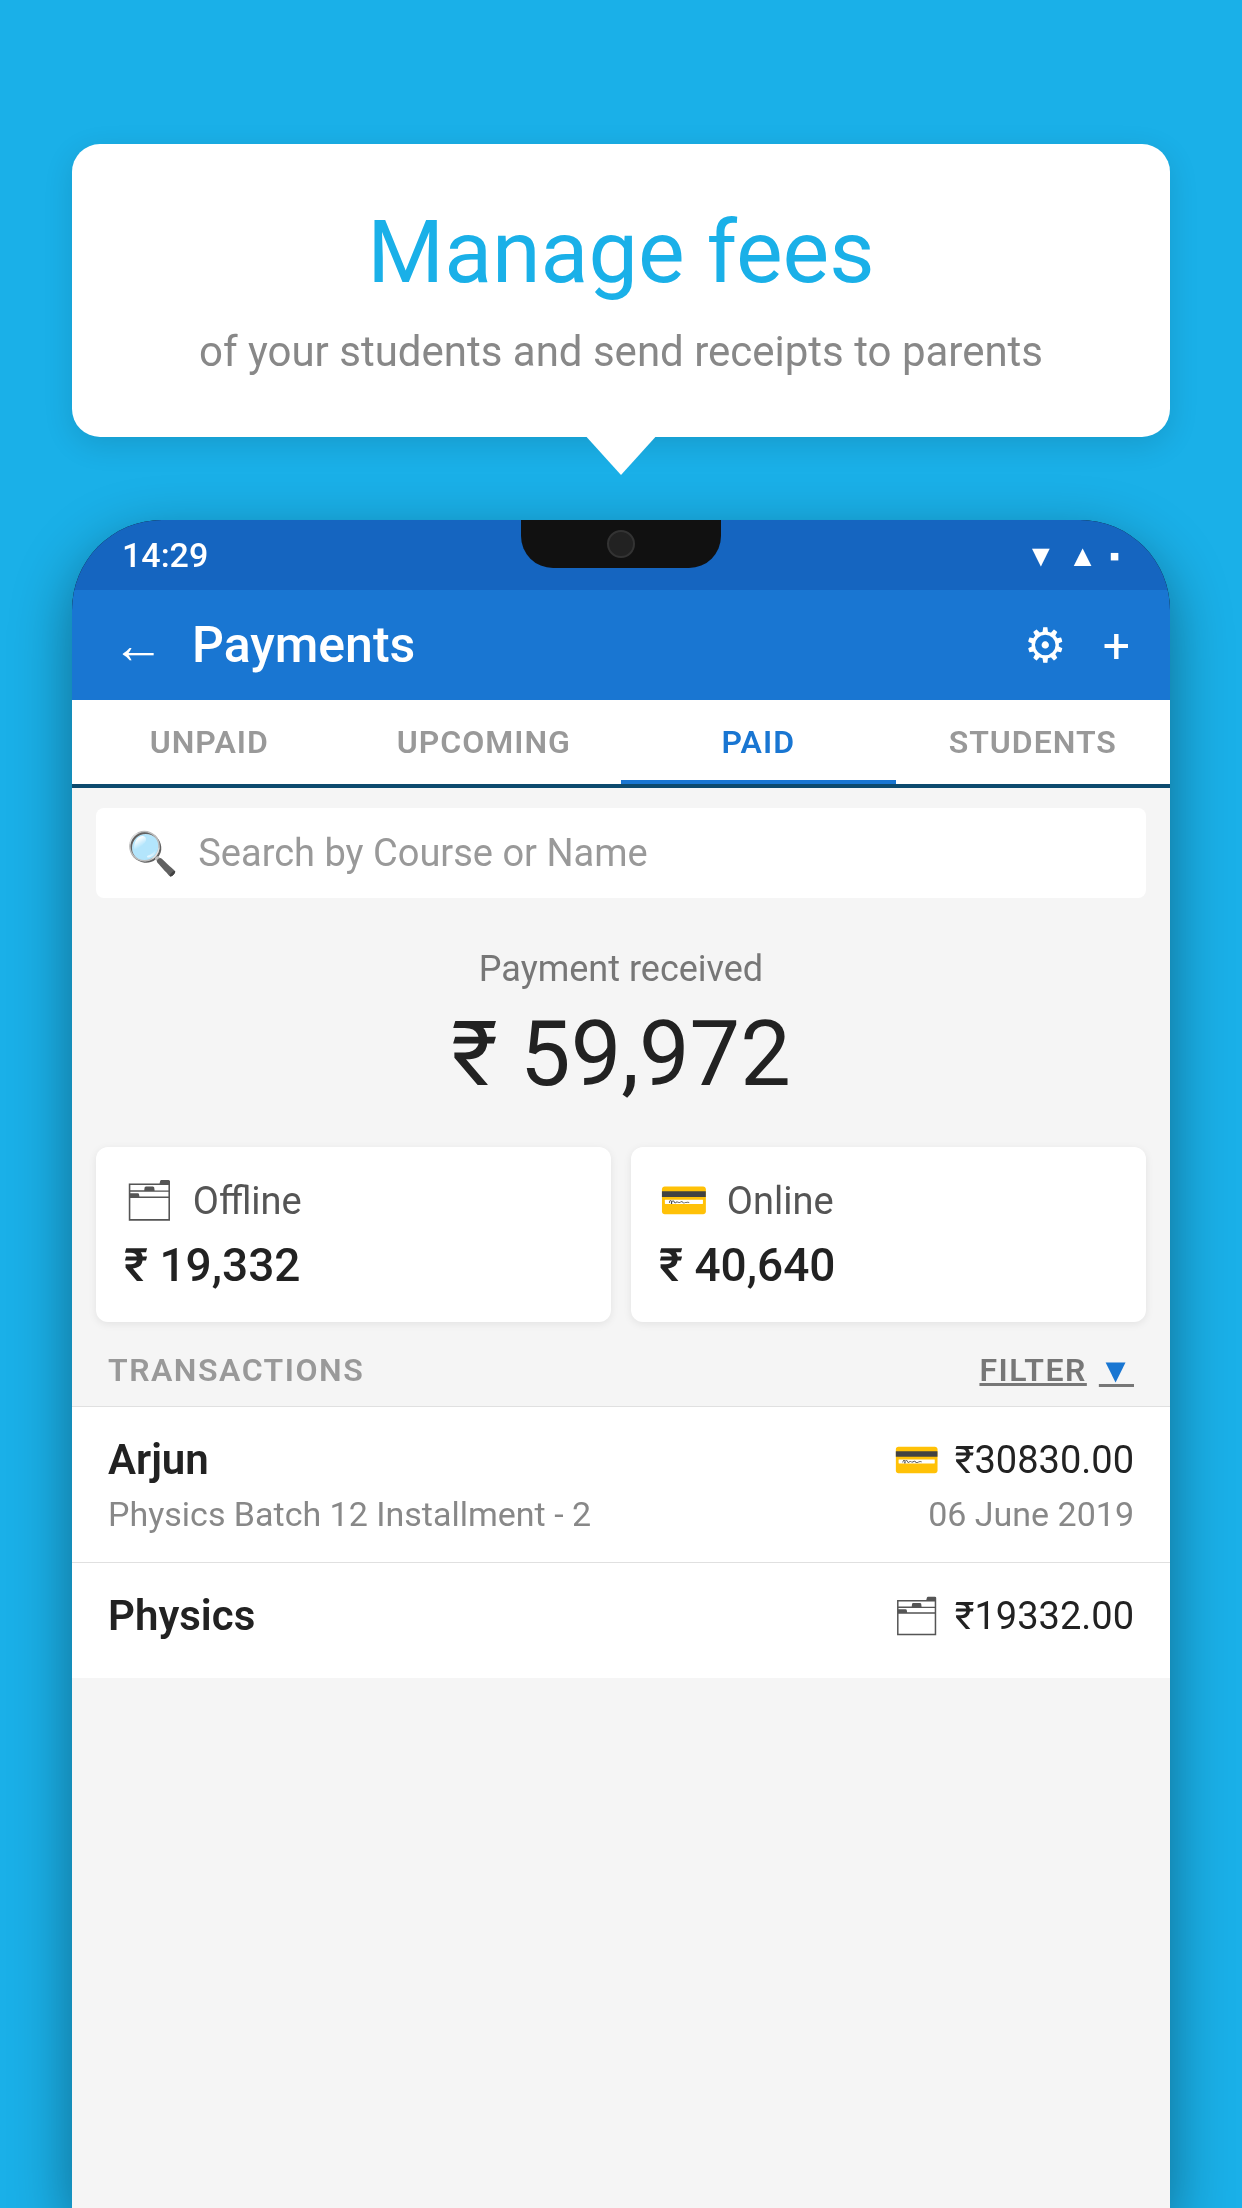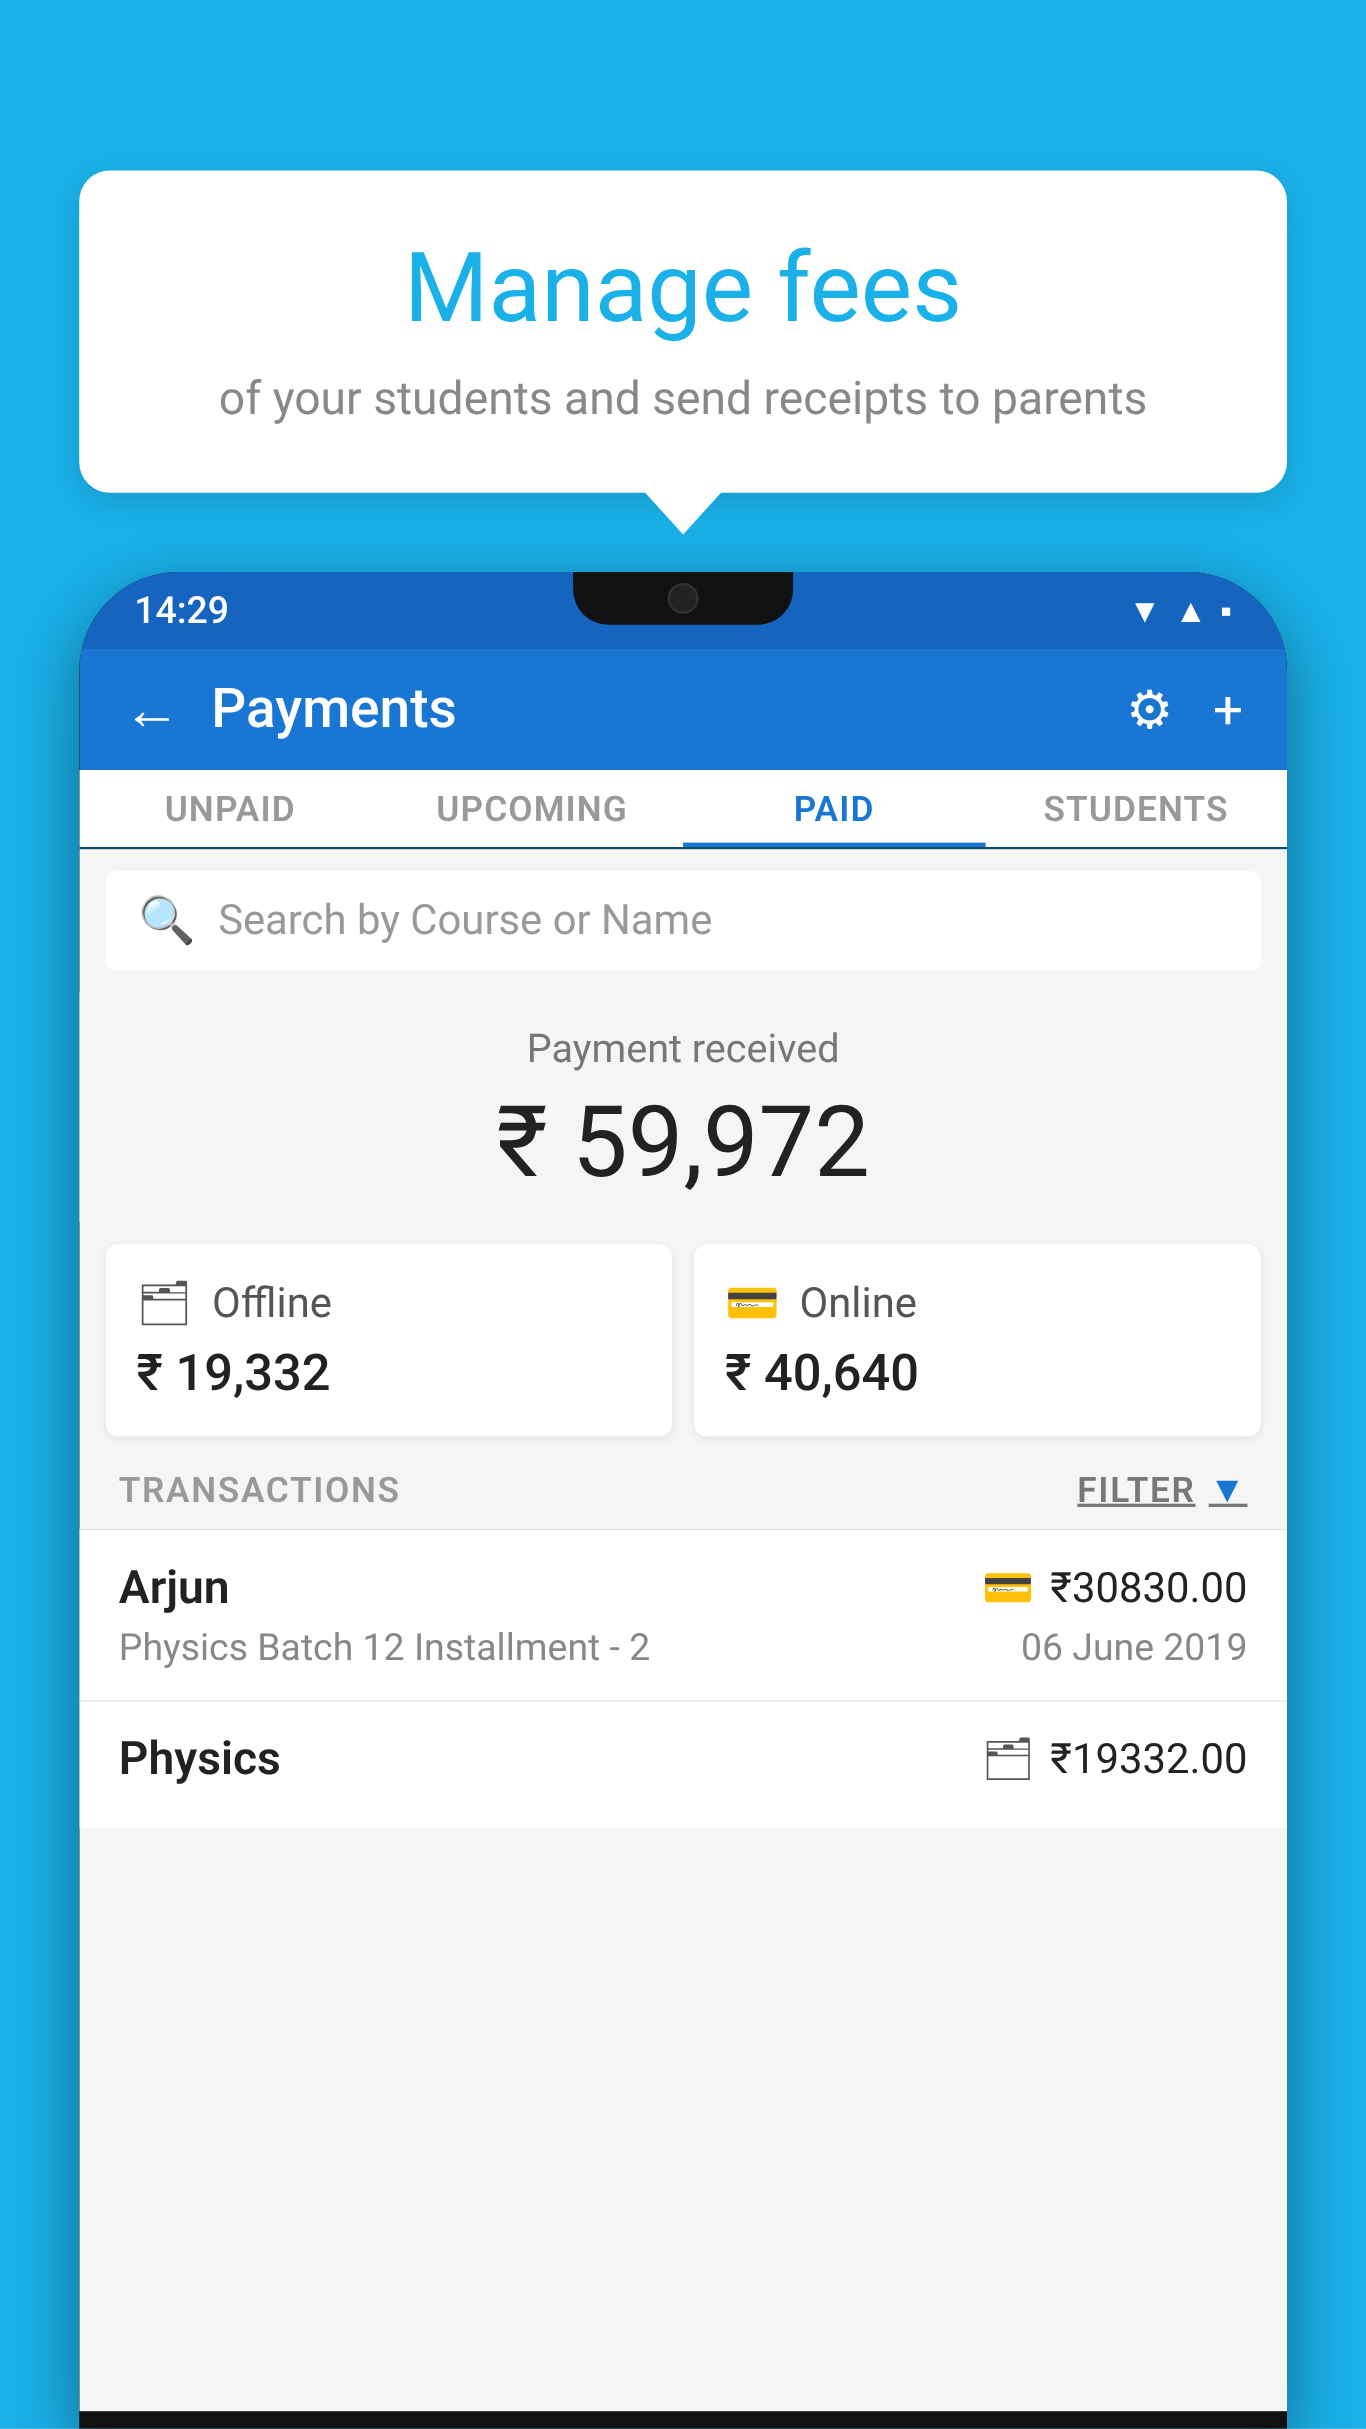--- a/index.html
+++ b/index.html
@@ -9,21 +9,21 @@
       height: 2208px;
       background-color: #1ab0e8;
       font-family: 'Roboto', Arial, sans-serif;
       overflow: hidden;
       position: relative;
     }
 
     
     .speech-bubble {
       position: absolute;
-      top: 155px;
+      top: 144px;
       left: 72px;
       right: 72px;
       background: white;
       border-radius: 28px;
       padding: 60px 36px 55px;
       text-align: center;
       box-shadow: 0 8px 30px rgba(0,0,0,0.12);
     }
 
     .speech-bubble::after {
@@ -148,22 +148,22 @@
 
     .header-icon {
       color: white;
       font-size: 48px;
     }
 
     
     .tabs-bar {
       background: white;
       display: flex;
-      border-bottom: 2px solid #0c4a6e;
-      height: 72px;
+      border-bottom: 4px solid #0c4a6e;
+      height: 88px;
     }
 
     .tab-item {
       flex: 1;
       display: flex;
       align-items: center;
       justify-content: center;
       font-size: 32px;
       font-weight: 600;
       color: #999;

